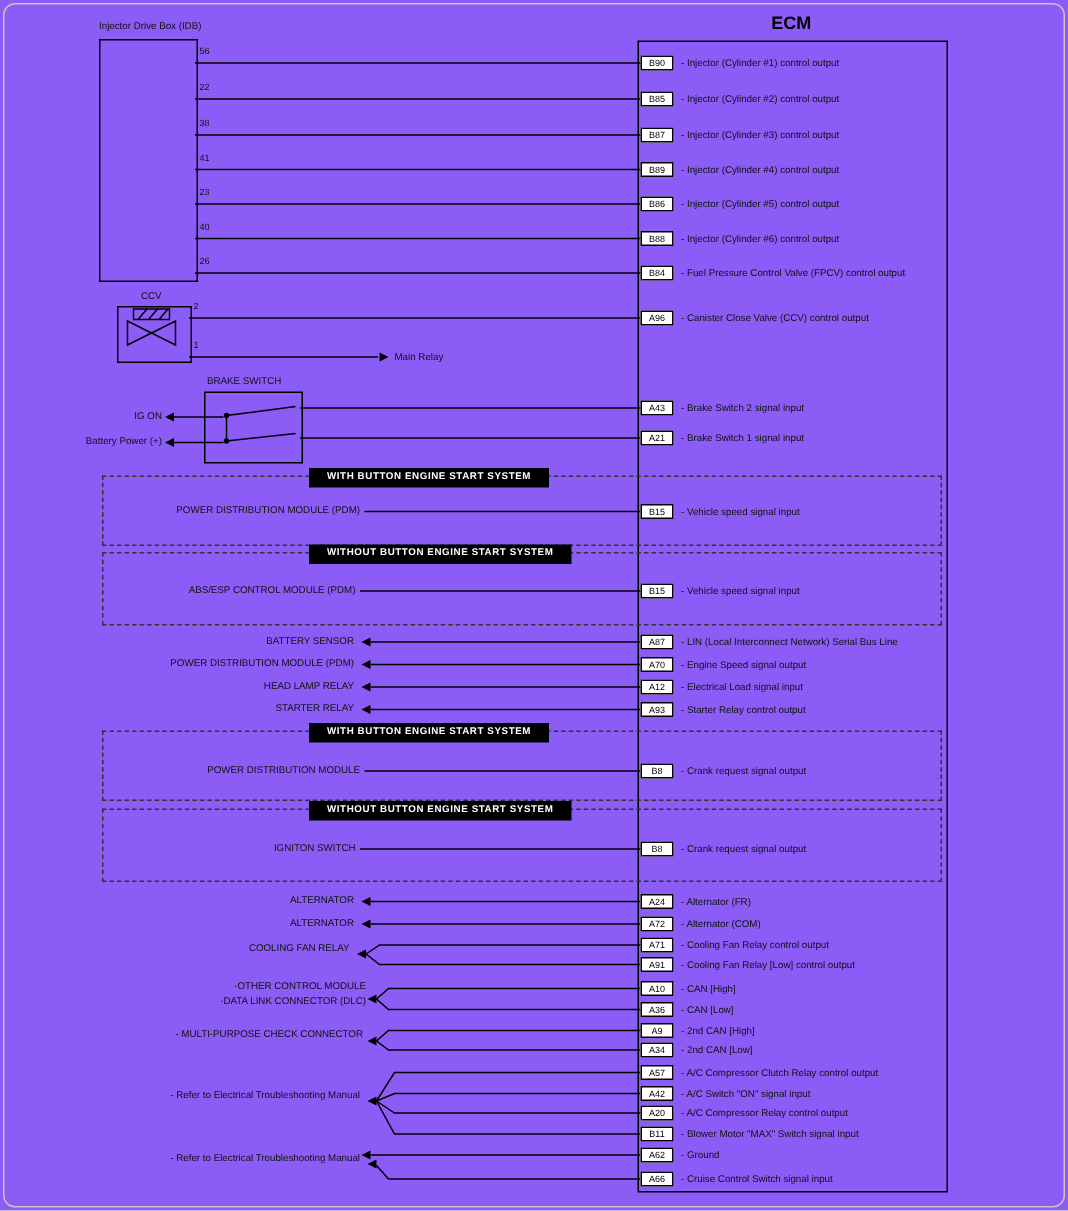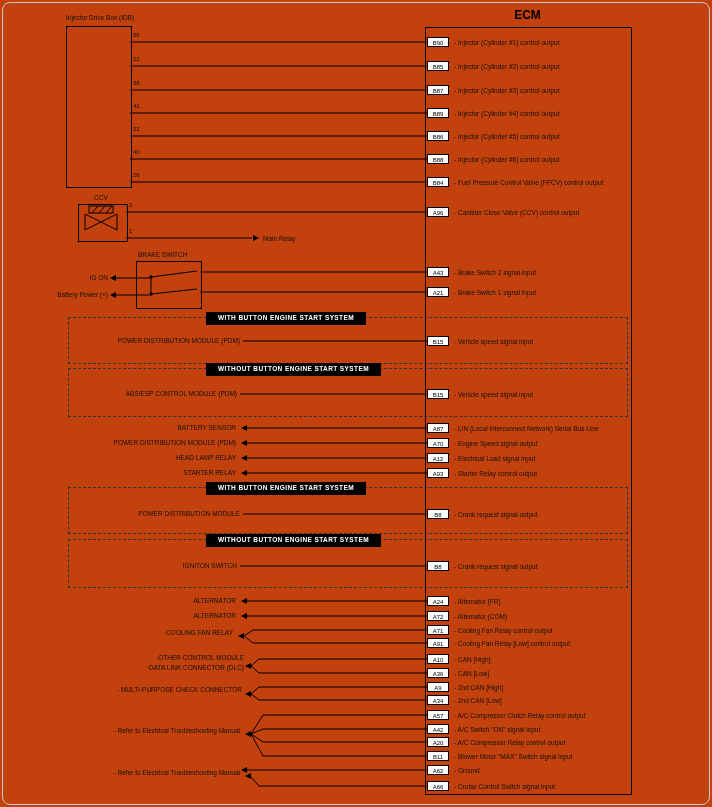--- a/index.html
+++ b/index.html
@@ -1,17 +1,17 @@
 <!DOCTYPE html>
 <html><head>
 <meta charset="utf-8">
 <style>
   html,body{margin:0;padding:0;background:#fff;}
   .diagram{
-    position:relative;width:712px;height:807px;background:#c2410c;
+    position:relative;width:712px;height:807px;background:#8b5cf6;
     font-family:"Liberation Sans",sans-serif;color:#000;overflow:hidden;
   }
   .frame{position:absolute;inset:2px;border:1px solid #c6c6c6;border-radius:8px;pointer-events:none;}
   .lbl{position:absolute;font-size:6.5px;line-height:8px;white-space:nowrap;color:#111;}
   .lbl.right{text-align:right;}
   .comp-box{position:absolute;border:1px solid #000;background:transparent;}
   .ecm-box{position:absolute;border:1px solid #000;background:transparent;}
   .ecm-title{position:absolute;text-align:center;font-size:12px;font-weight:bold;line-height:14px;}
   .dashed-box{position:absolute;left:68px;width:558px;border:1px dashed #333;background:transparent;}
   .banner{

